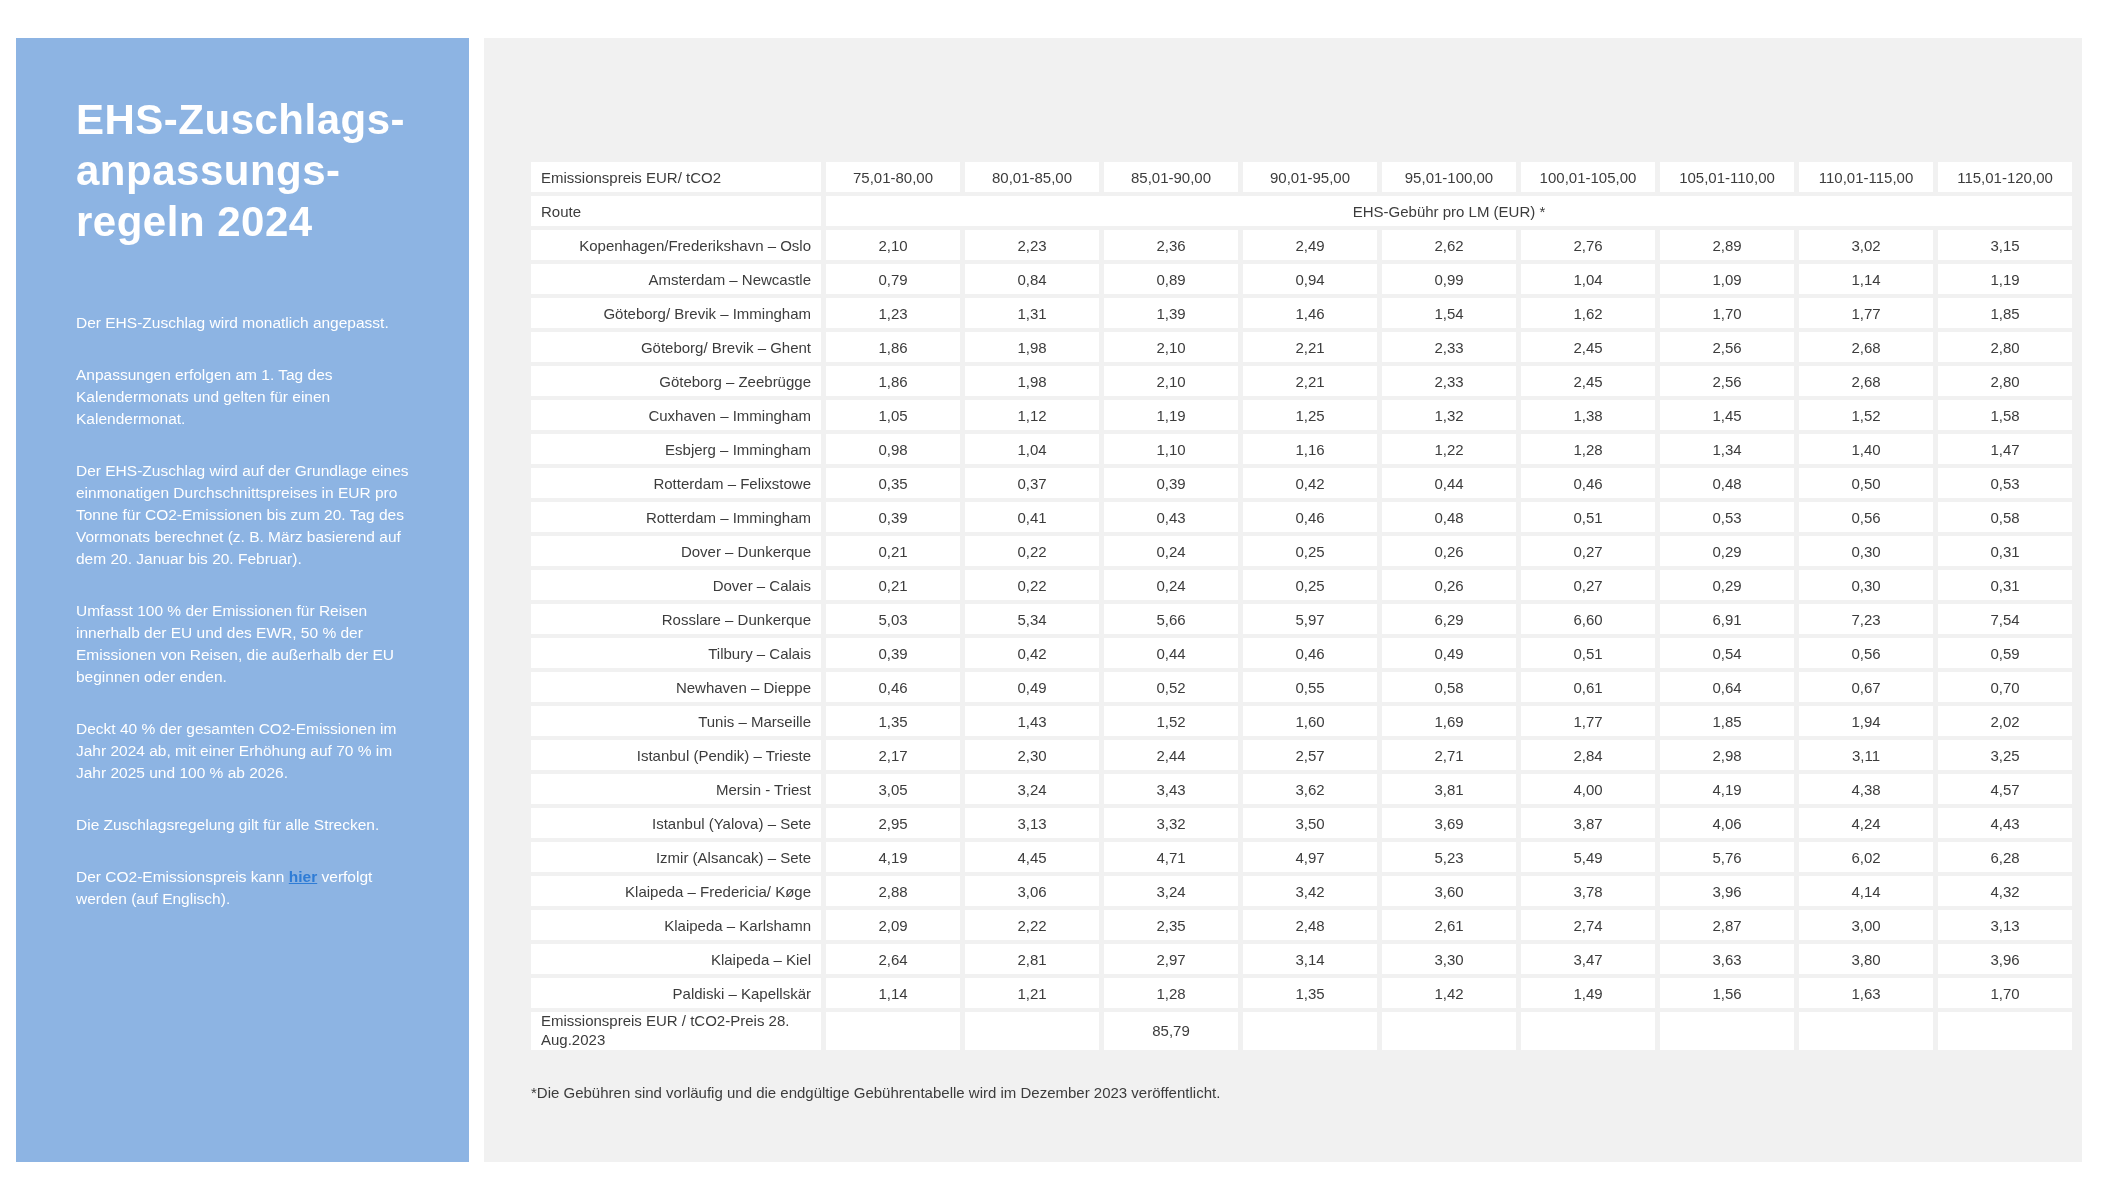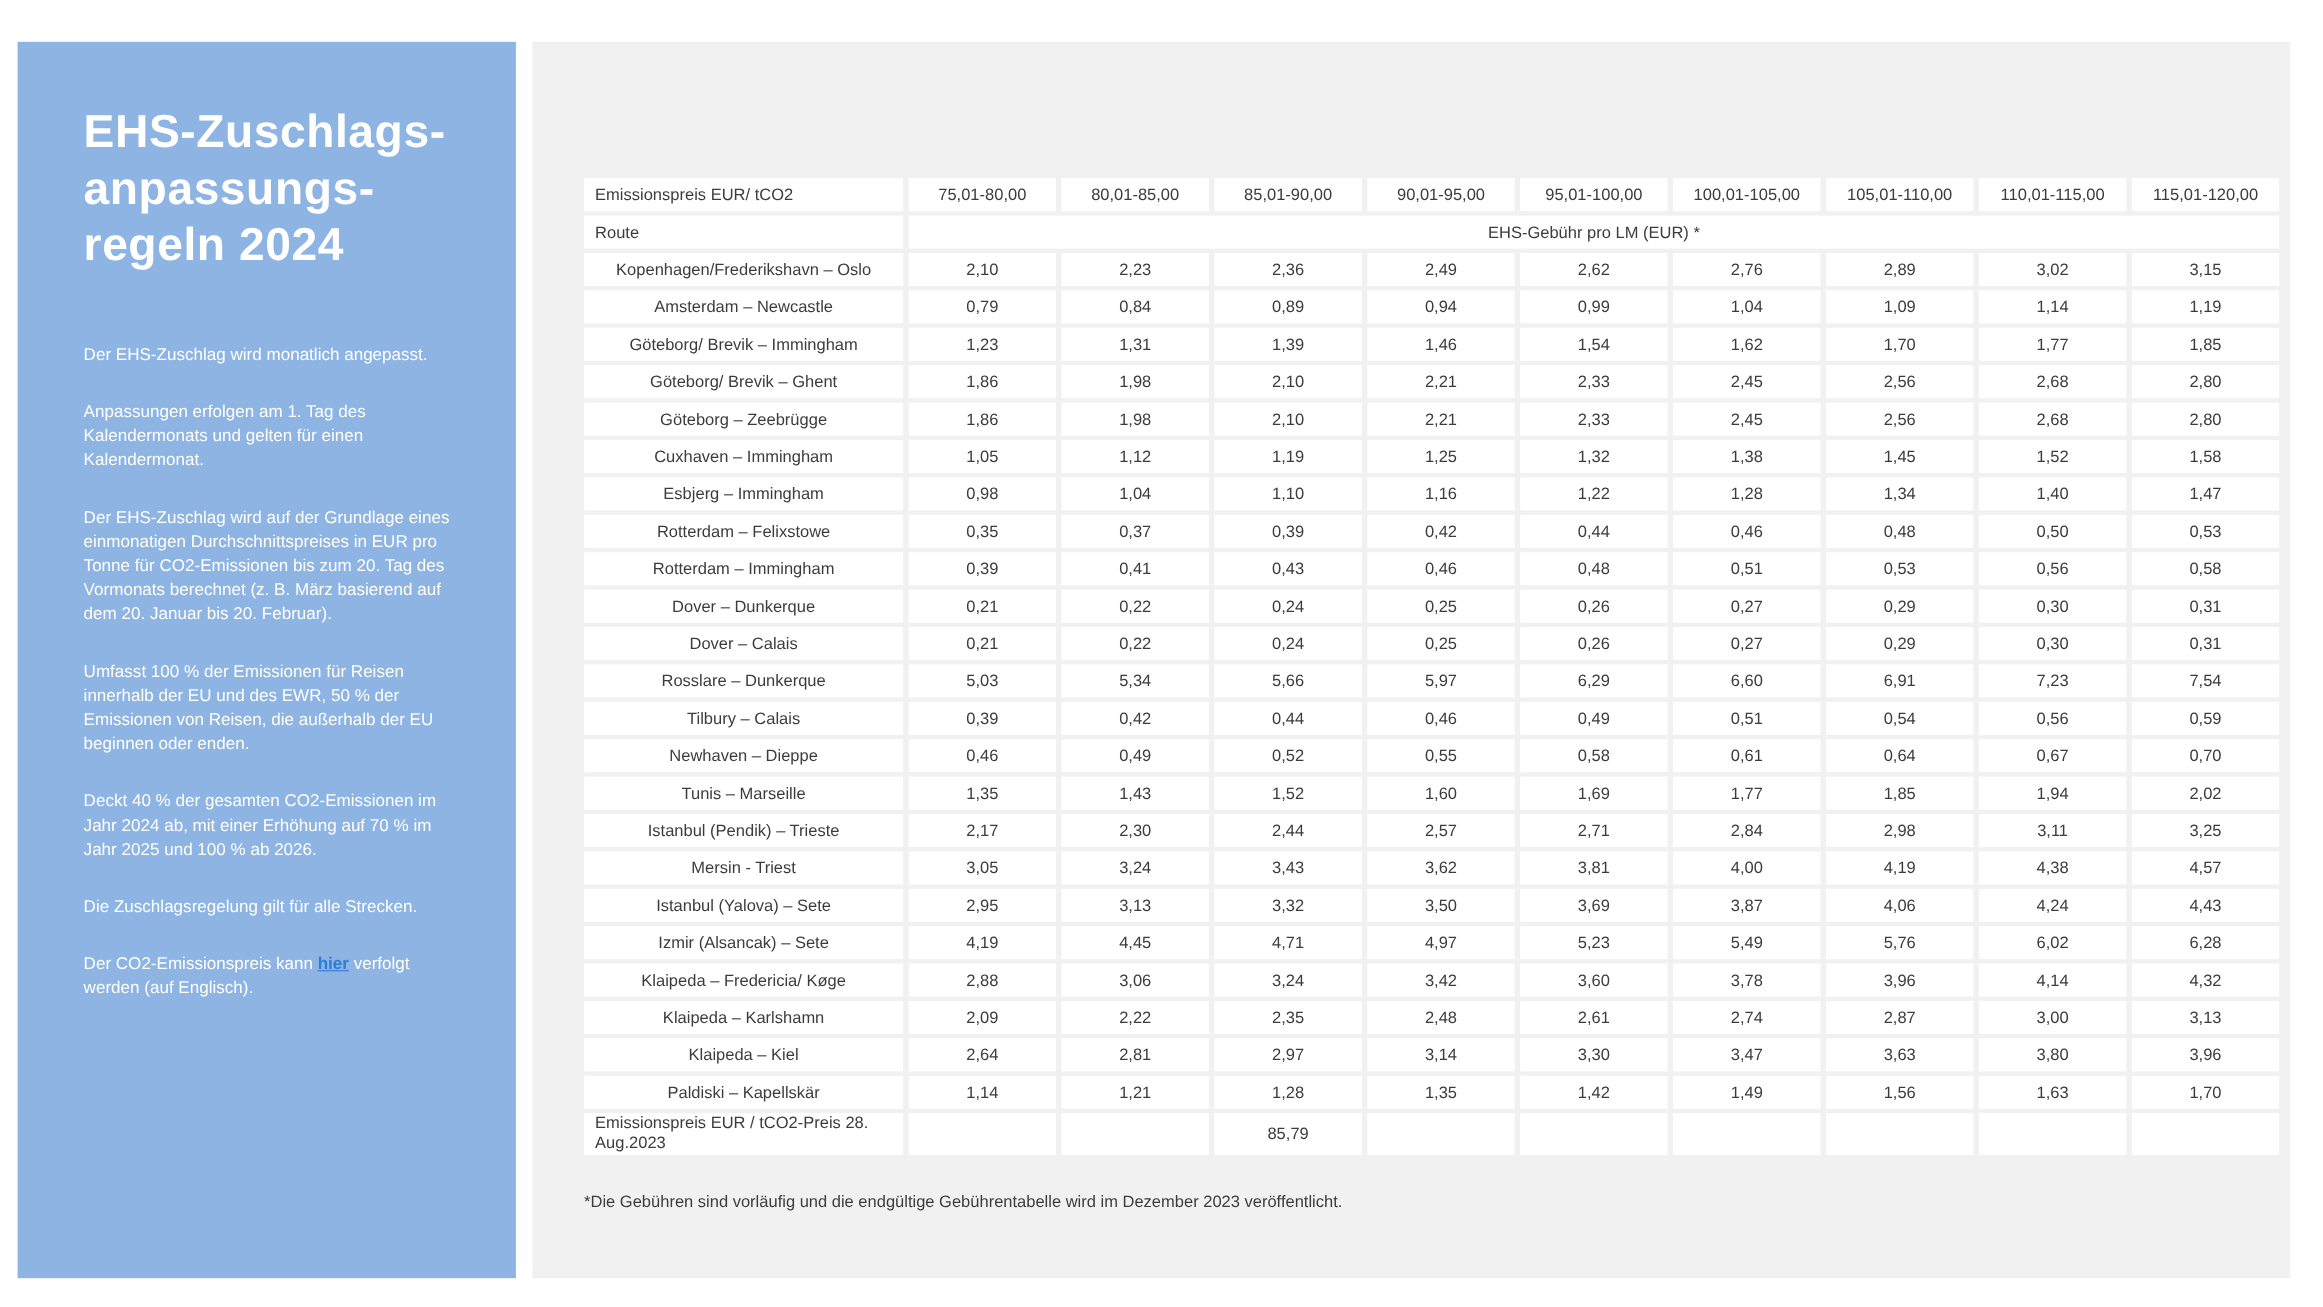--- a/index.html
+++ b/index.html
@@ -87,21 +87,21 @@
     font-weight:bold;
     font-size:18px;
   }
   th.fee-h{
     text-align:center;
     color:var(--accent-blue);
     font-weight:bold;
     font-size:18px;
   }
   td.route-cell{
-    text-align:center;
+    text-align:right;
     white-space:nowrap;
   }
   td.num-cell{
     text-align:center;
   }
   td.bold{
     font-weight:bold;
   }
   td.price-label{
     color:var(--accent-blue);

